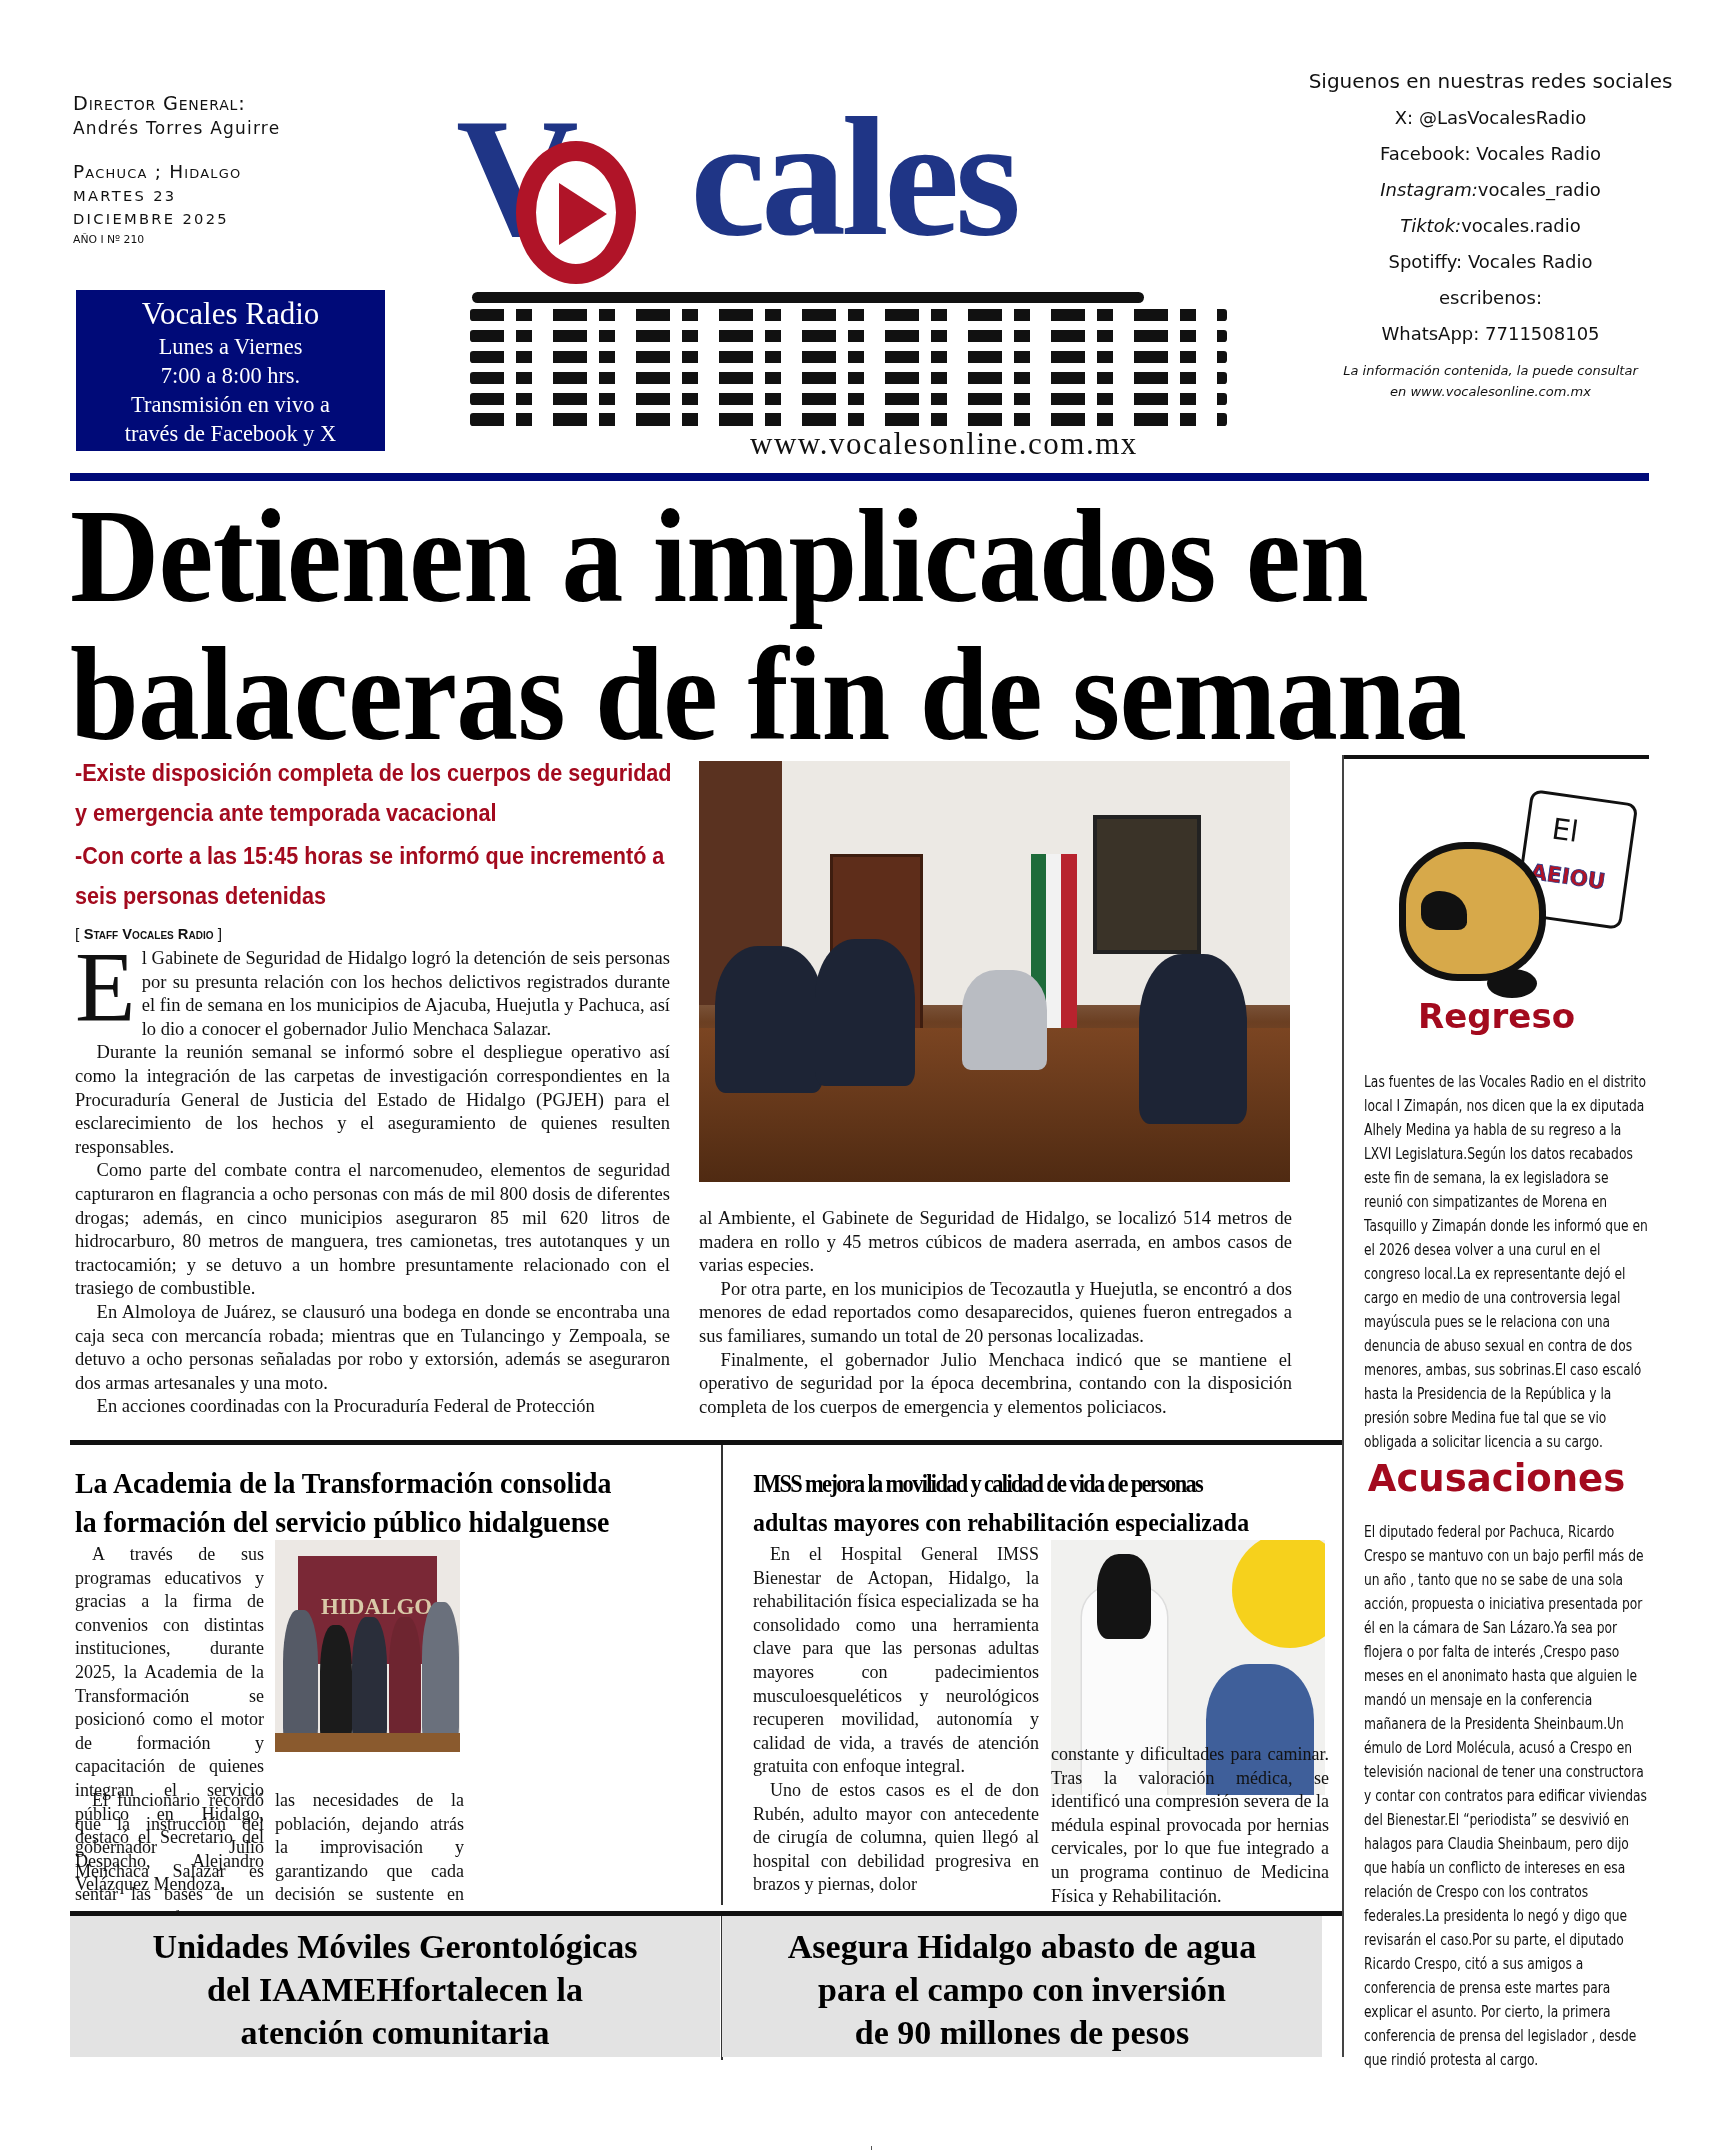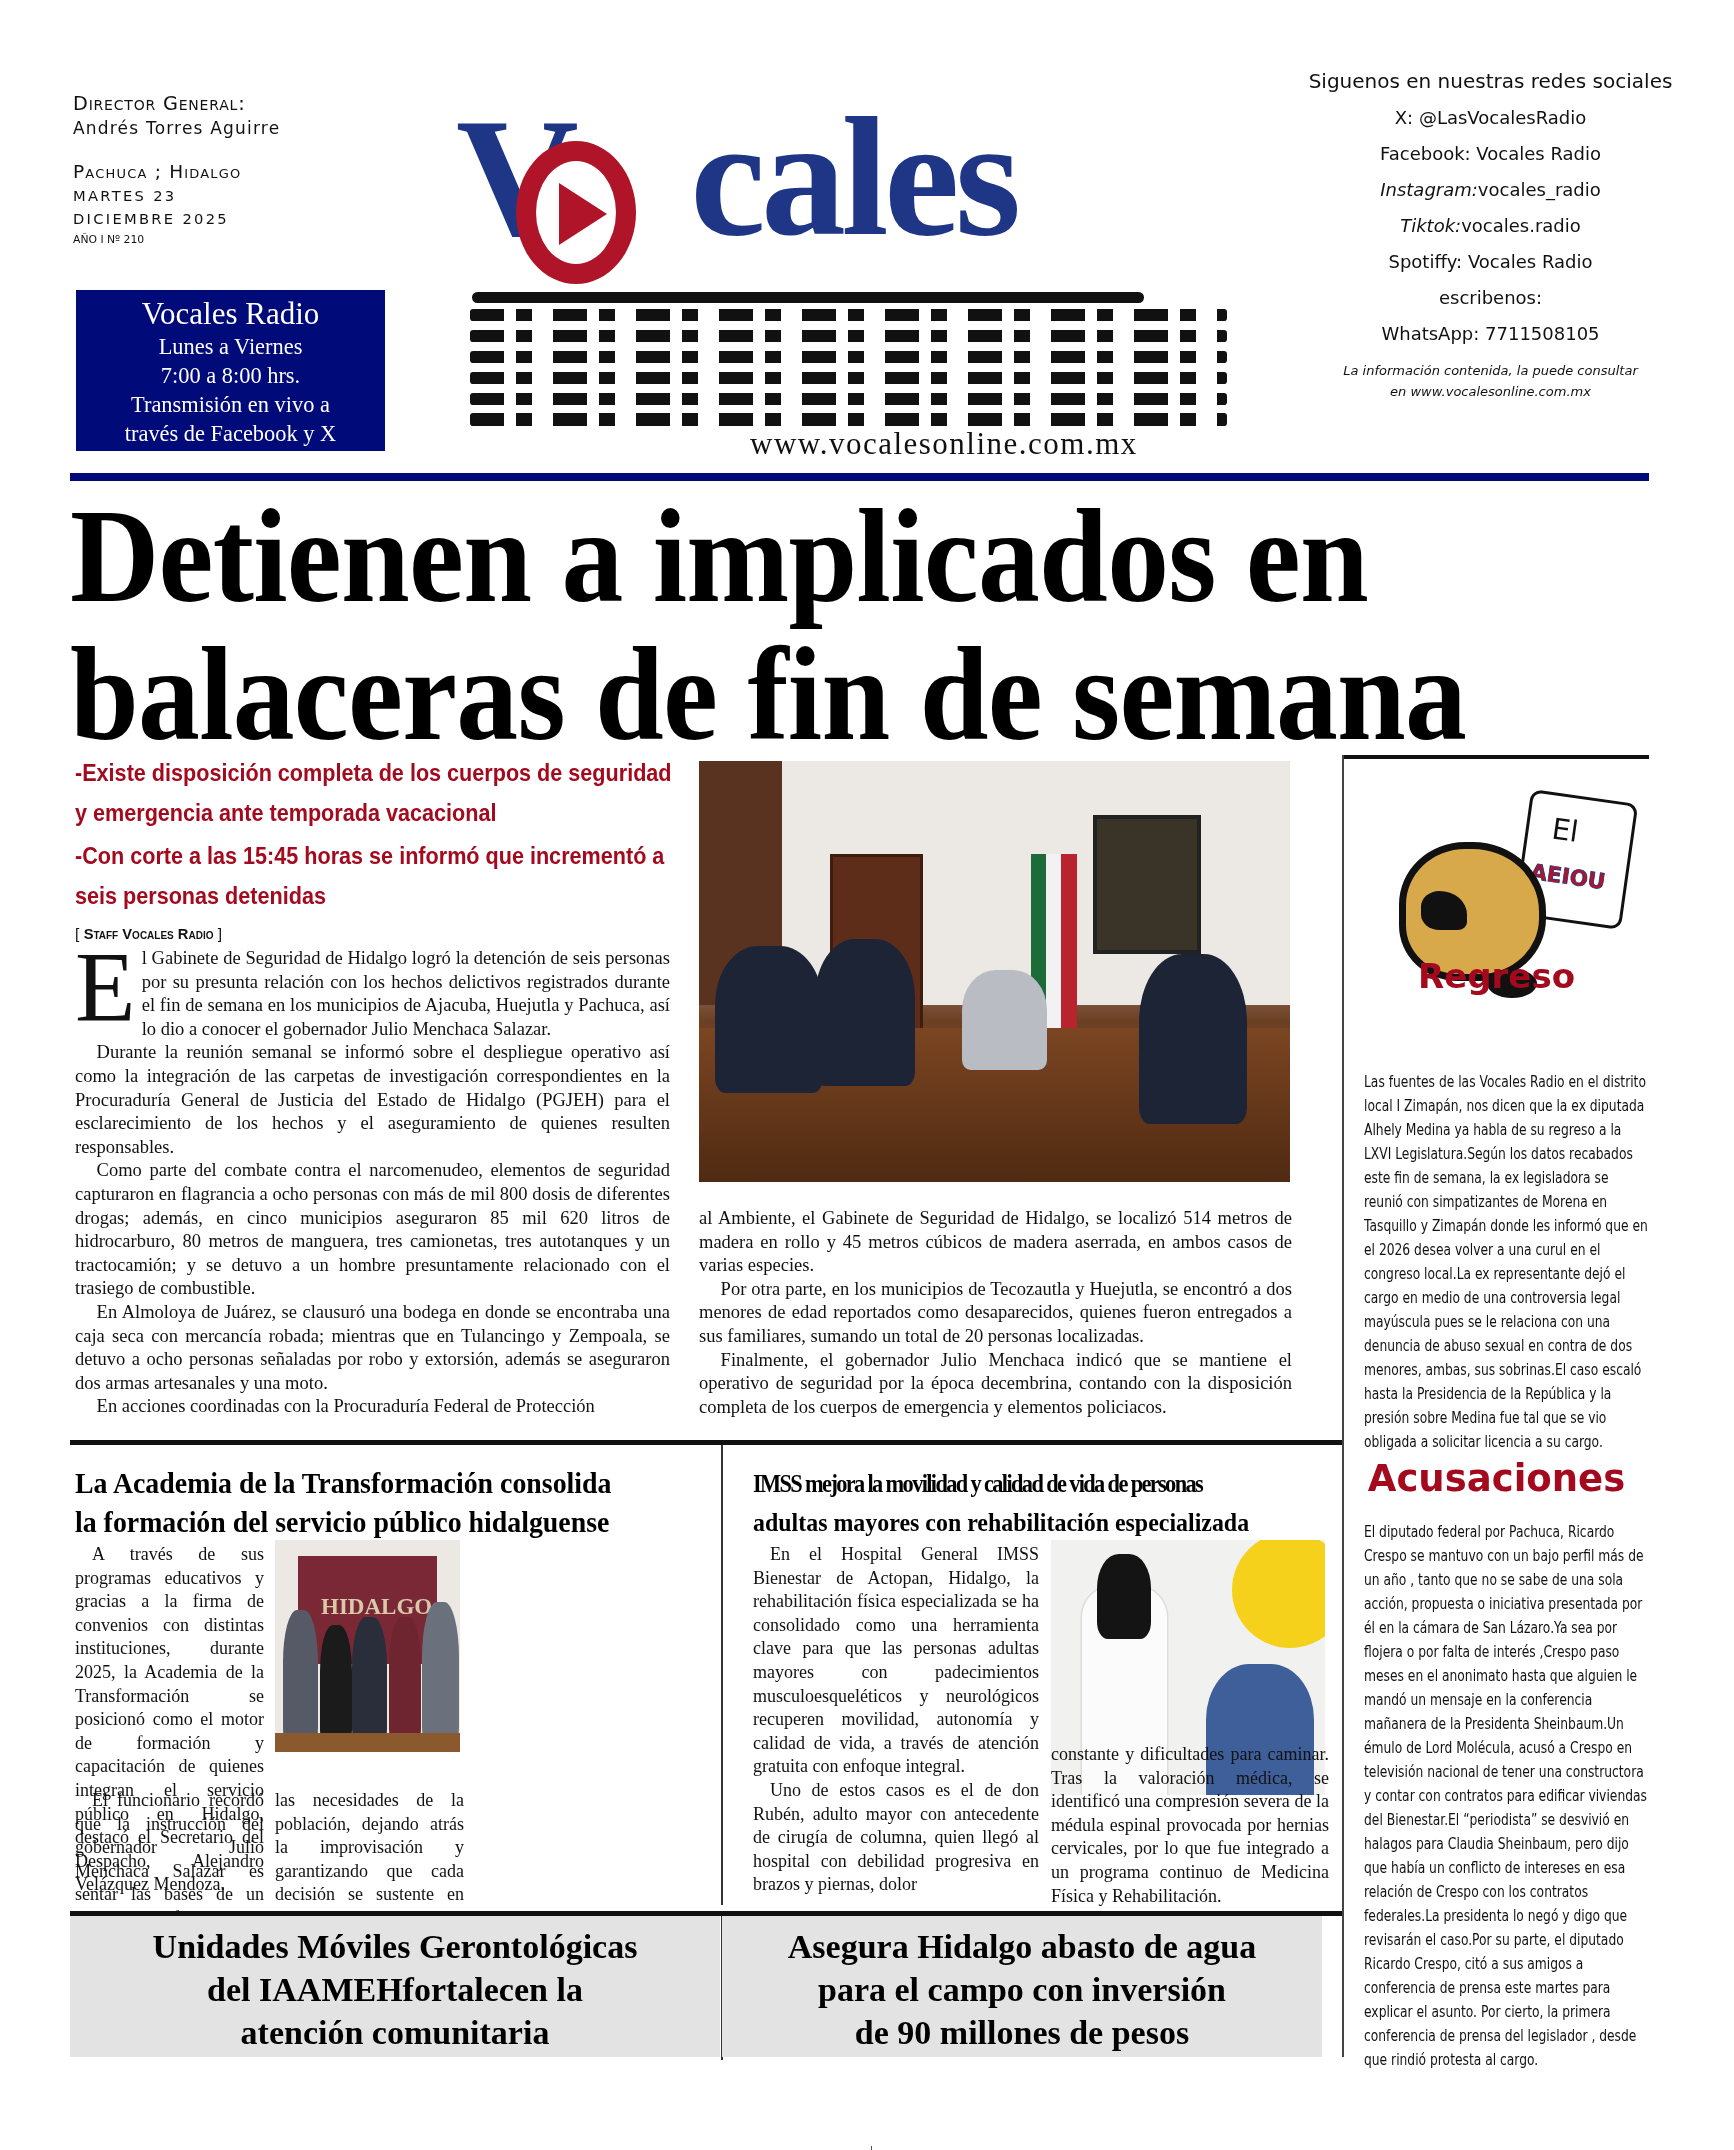--- a/index.html
+++ b/index.html
@@ -78,21 +78,21 @@
   .side-top-rule { left: 1342px; top: 755px; width: 307px; height: 3.9px; background: #111; }
   .side-vline { left: 1342px; top: 755px; width: 1.5px; height: 1302px; background: #444; }
   .side-art { left: 1391px; top: 796px; width: 247px; height: 209px; }
   .bubble { position:absolute; left: 131px; top: 0; width: 108px; height: 127px; border: 3.9px solid #111; border-radius: 10.8px; background: #fff; transform: rotate(8deg); }
   .bubble-el { position:absolute; left: 23px; top: 15.5px; font-family: "DejaVu Sans", sans-serif; font-size: 29px; color: #111; }
   .bubble-aeiou { position:absolute; left: 7.7px; top: 66px; font-family: "DejaVu Sans", sans-serif; font-weight: bold; font-size: 21.6px; color: #b01428; -webkit-text-stroke: 0.8px #1f3586; }
   .dog-head { position:absolute; left: 7.7px; top: 46px; width: 147px; height: 139px; border-radius: 45% 50% 45% 40%; background: #d7a94a; border: 7.7px solid #111; }
   .dog-ear { position:absolute; left: 15.5px; top: 42px; width: 46px; height: 39px; background: #111; border-radius: 40% 60% 20% 40%; }
   .dog-nose { position:absolute; left: 81px; top: 120px; width: 50px; height: 29px; background: #111; border-radius: 50%; }
   .side-head { left: 1344px; width: 305px; text-align: center; font-family: "DejaVu Sans", sans-serif; font-weight: bold; color: #a30a1e; }
-  .side-head.regreso { top: 956px; font-size: 34px; }
+  .side-head.regreso { top: 996px; font-size: 34px; }
   .side-head.acus { top: 1457px; font-size: 37px; }
   .side-body { left: 1364px; width: 287px; font-family: "DejaVu Sans", sans-serif; font-size: 15px; line-height: 24px; color: #111;
     transform: scaleX(0.82); transform-origin: left top; }
   .side-body p { width: 350px; text-align: left; }
   .side-body.b1 { top: 1070px; }
   .side-body.b2 { top: 1520px; }
 
   
   .rule-thick-1 { left: 70px; top: 1440px; width: 1272px; height: 4.6px; background: #111; }
   .vline-mid { left: 721px; top: 1445px; width: 1.5px; height: 460px; background: #333; }

